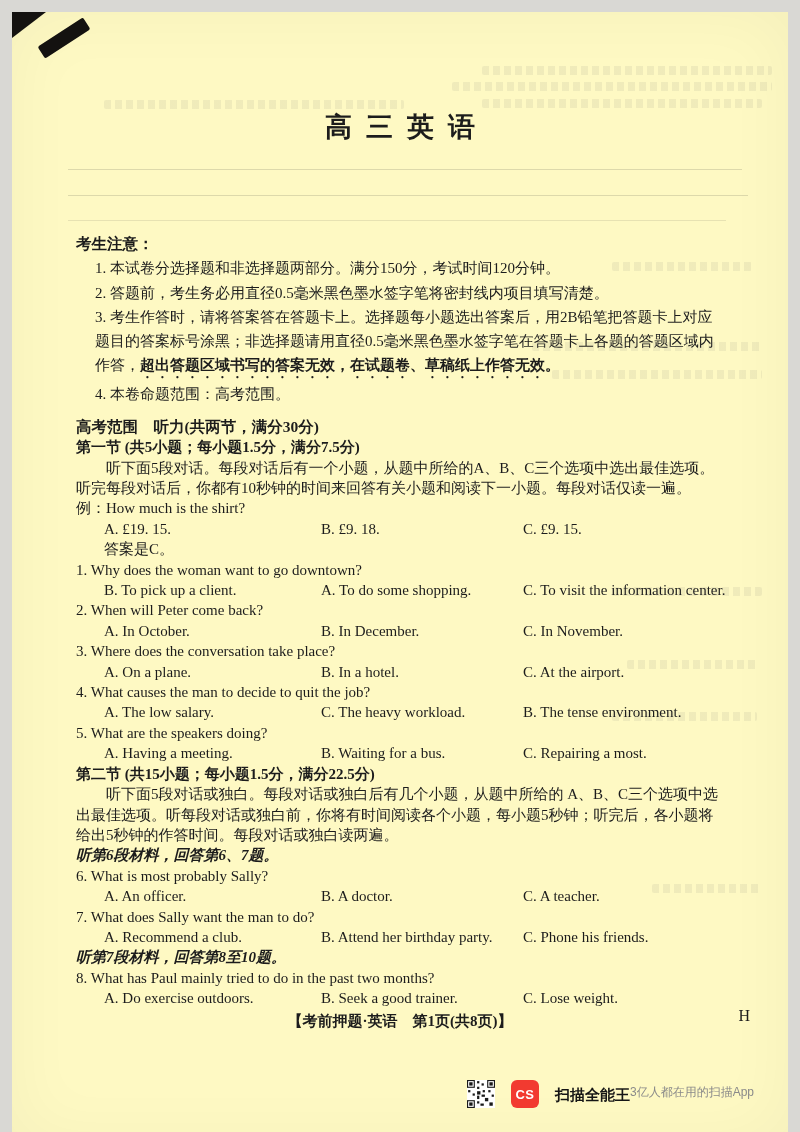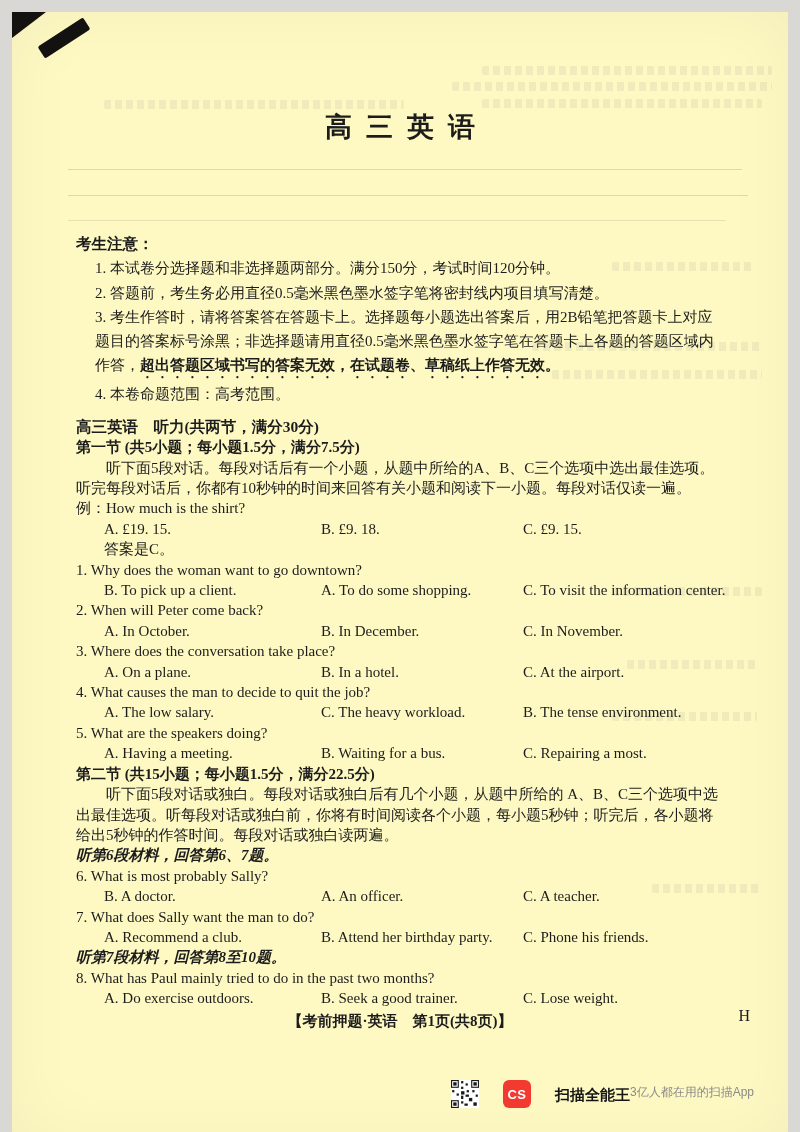--- a/index.html
+++ b/index.html
@@ -36,21 +36,21 @@
   .instr{text-indent:2em;}
   .opts{display:grid;grid-template-columns:217px 202px 1fr;padding-left:28px;}
   .opt{white-space:nowrap;}
   .answer{padding-left:28px;}
   .material{font-weight:700;font-style:italic;}
   
   .footer{position:absolute;top:1000px;left:0;right:0;text-align:center;
     font-size:15px;font-weight:700;}
   .page-letter{position:absolute;top:995px;right:38px;font-size:16px;}
   
-  .watermark{position:absolute;top:1068px;right:34px;display:flex;align-items:center;gap:24px;}
+  .watermark{position:absolute;top:1068px;right:34px;display:flex;align-items:center;gap:16px;}
   .cs-logo{width:28px;height:28px;background:#f23a30;color:#fff;border-radius:6px;
     font-family:"Liberation Sans","DejaVu Sans",sans-serif;font-weight:700;font-size:13px;
     display:flex;align-items:center;justify-content:center;letter-spacing:.5px;}
   .wm-text{display:flex;flex-direction:row;justify-content:center;
     font-family:"Liberation Sans","DejaVu Sans",sans-serif;}
   .wm-brand{font-size:15px;font-weight:700;color:#151515;line-height:17px;}
   .wm-tag{font-size:12px;color:#8a8a8a;line-height:12px;}
 </style>
 </head>
 <body>
@@ -80,21 +80,21 @@
 
     <section class="notice">
       <div class="notice-heading">考生注意：</div>
       <div class="notice-item">1. 本试卷分选择题和非选择题两部分。满分150分，考试时间120分钟。</div>
       <div class="notice-item">2. 答题前，考生务必用直径0.5毫米黑色墨水签字笔将密封线内项目填写清楚。</div>
       <div class="notice-item"><span>3. 考生作答时，请将答案答在答题卡上。选择题每小题选出答案后，用2B铅笔把答题卡上对应题目的答案标号涂黑；非选择题请用直径0.5毫米黑色墨水签字笔在答题卡上各题的答题区域内作答，</span><span class="em-bold">超出答题区域书写的答案无效，在试题卷、草稿纸上作答无效。</span></div>
       <div class="notice-item">4. 本卷命题范围：高考范围。</div>
     </section>
 
     <section class="listening">
-      <div class="part-heading">高三英语　听力(共两节，满分30分)</div>
+      <div class="part-heading">高考范围　听力(共两节，满分30分)</div>
 
       <div class="sec-heading">第一节 (共5小题；每小题1.5分，满分7.5分)</div>
       <p class="instr">听下面5段对话。每段对话后有一个小题，从题中所给的A、B、C三个选项中选出最佳选项。听完每段对话后，你都有10秒钟的时间来回答有关小题和阅读下一小题。每段对话仅读一遍。</p>
 
       <div class="q-text">例：How much is the shirt?</div>
       <div class="opts">
         <span class="opt">A. £19. 15.</span>
         <span class="opt">B. £9. 18.</span>
         <span class="opt">C. £9. 15.</span>
       </div>
@@ -141,22 +141,22 @@
         </div>
       </div>
 
       <div class="sec-heading">第二节 (共15小题；每小题1.5分，满分22.5分)</div>
       <p class="instr">听下面5段对话或独白。每段对话或独白后有几个小题，从题中所给的 A、B、C三个选项中选出最佳选项。听每段对话或独白前，你将有时间阅读各个小题，每小题5秒钟；听完后，各小题将给出5秒钟的作答时间。每段对话或独白读两遍。</p>
 
       <div class="material">听第6段材料，回答第6、7题。</div>
       <div class="question">
         <div class="q-text">6. What is most probably Sally?</div>
         <div class="opts">
+          <span class="opt">A. An officer.</span>
           <span class="opt">B. A doctor.</span>
-          <span class="opt">A. An officer.</span>
           <span class="opt">C. A teacher.</span>
         </div>
       </div>
       <div class="question">
         <div class="q-text">7. What does Sally want the man to do?</div>
         <div class="opts">
           <span class="opt">A. Recommend a club.</span>
           <span class="opt">B. Attend her birthday party.</span>
           <span class="opt">C. Phone his friends.</span>
         </div>

